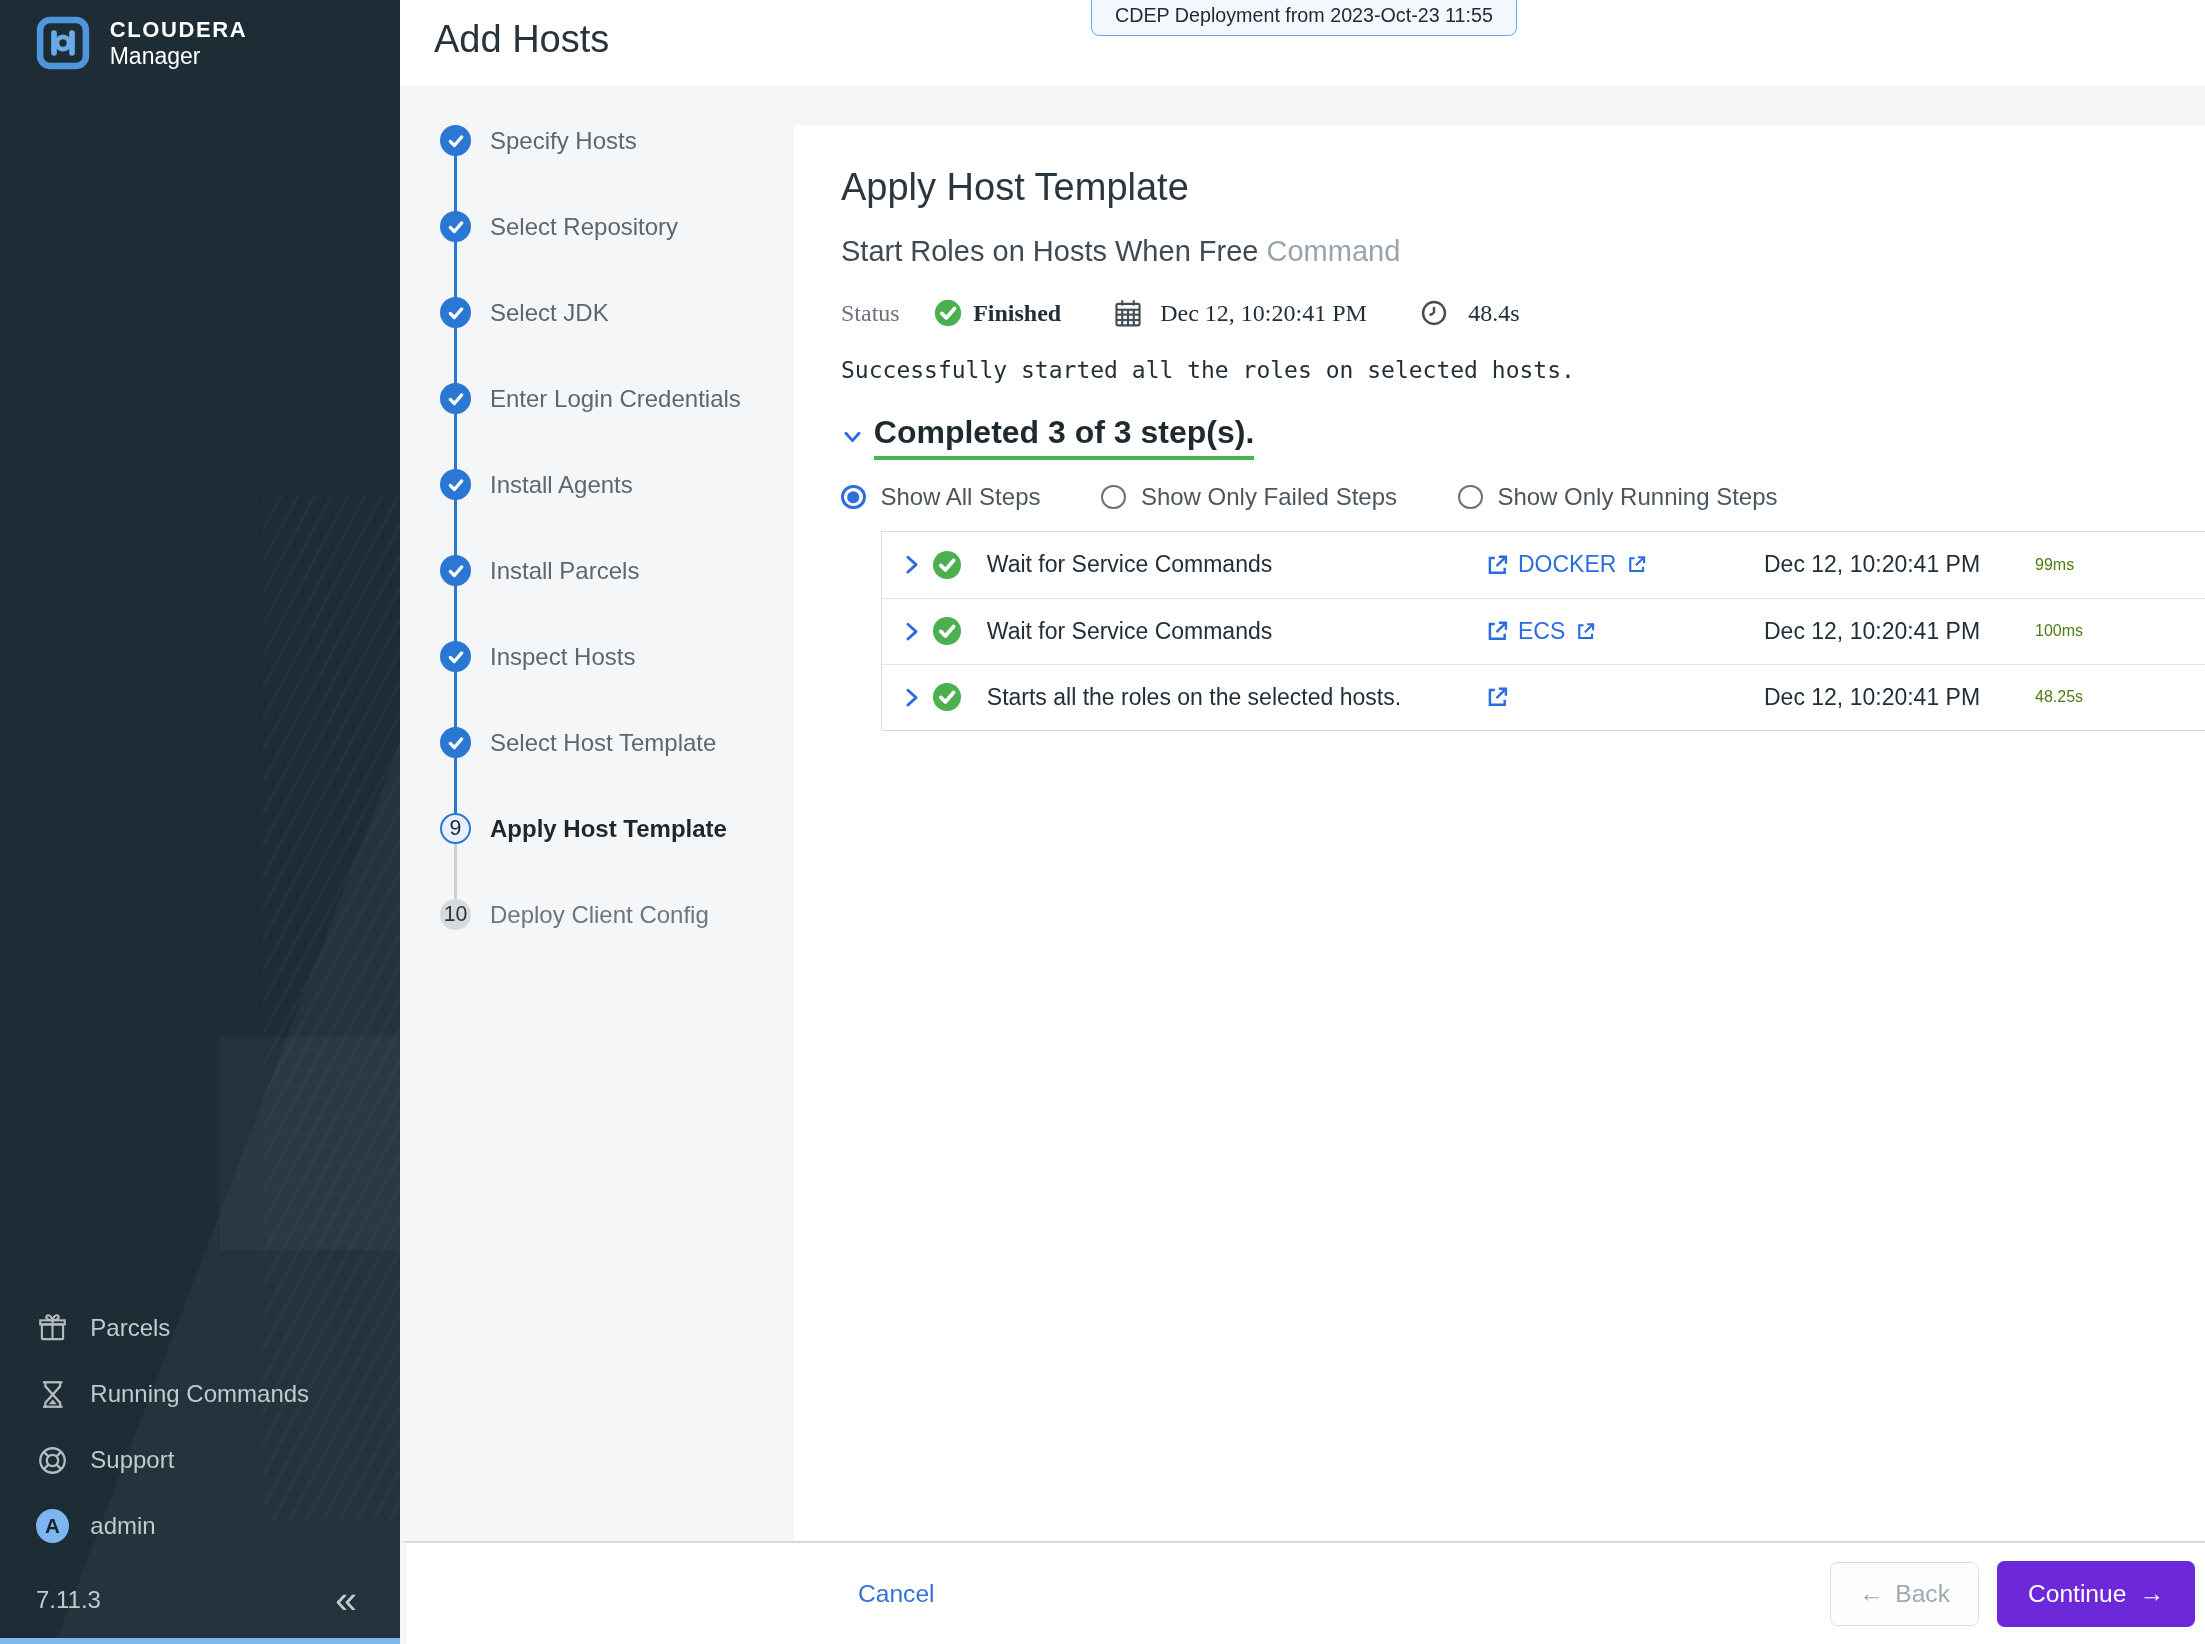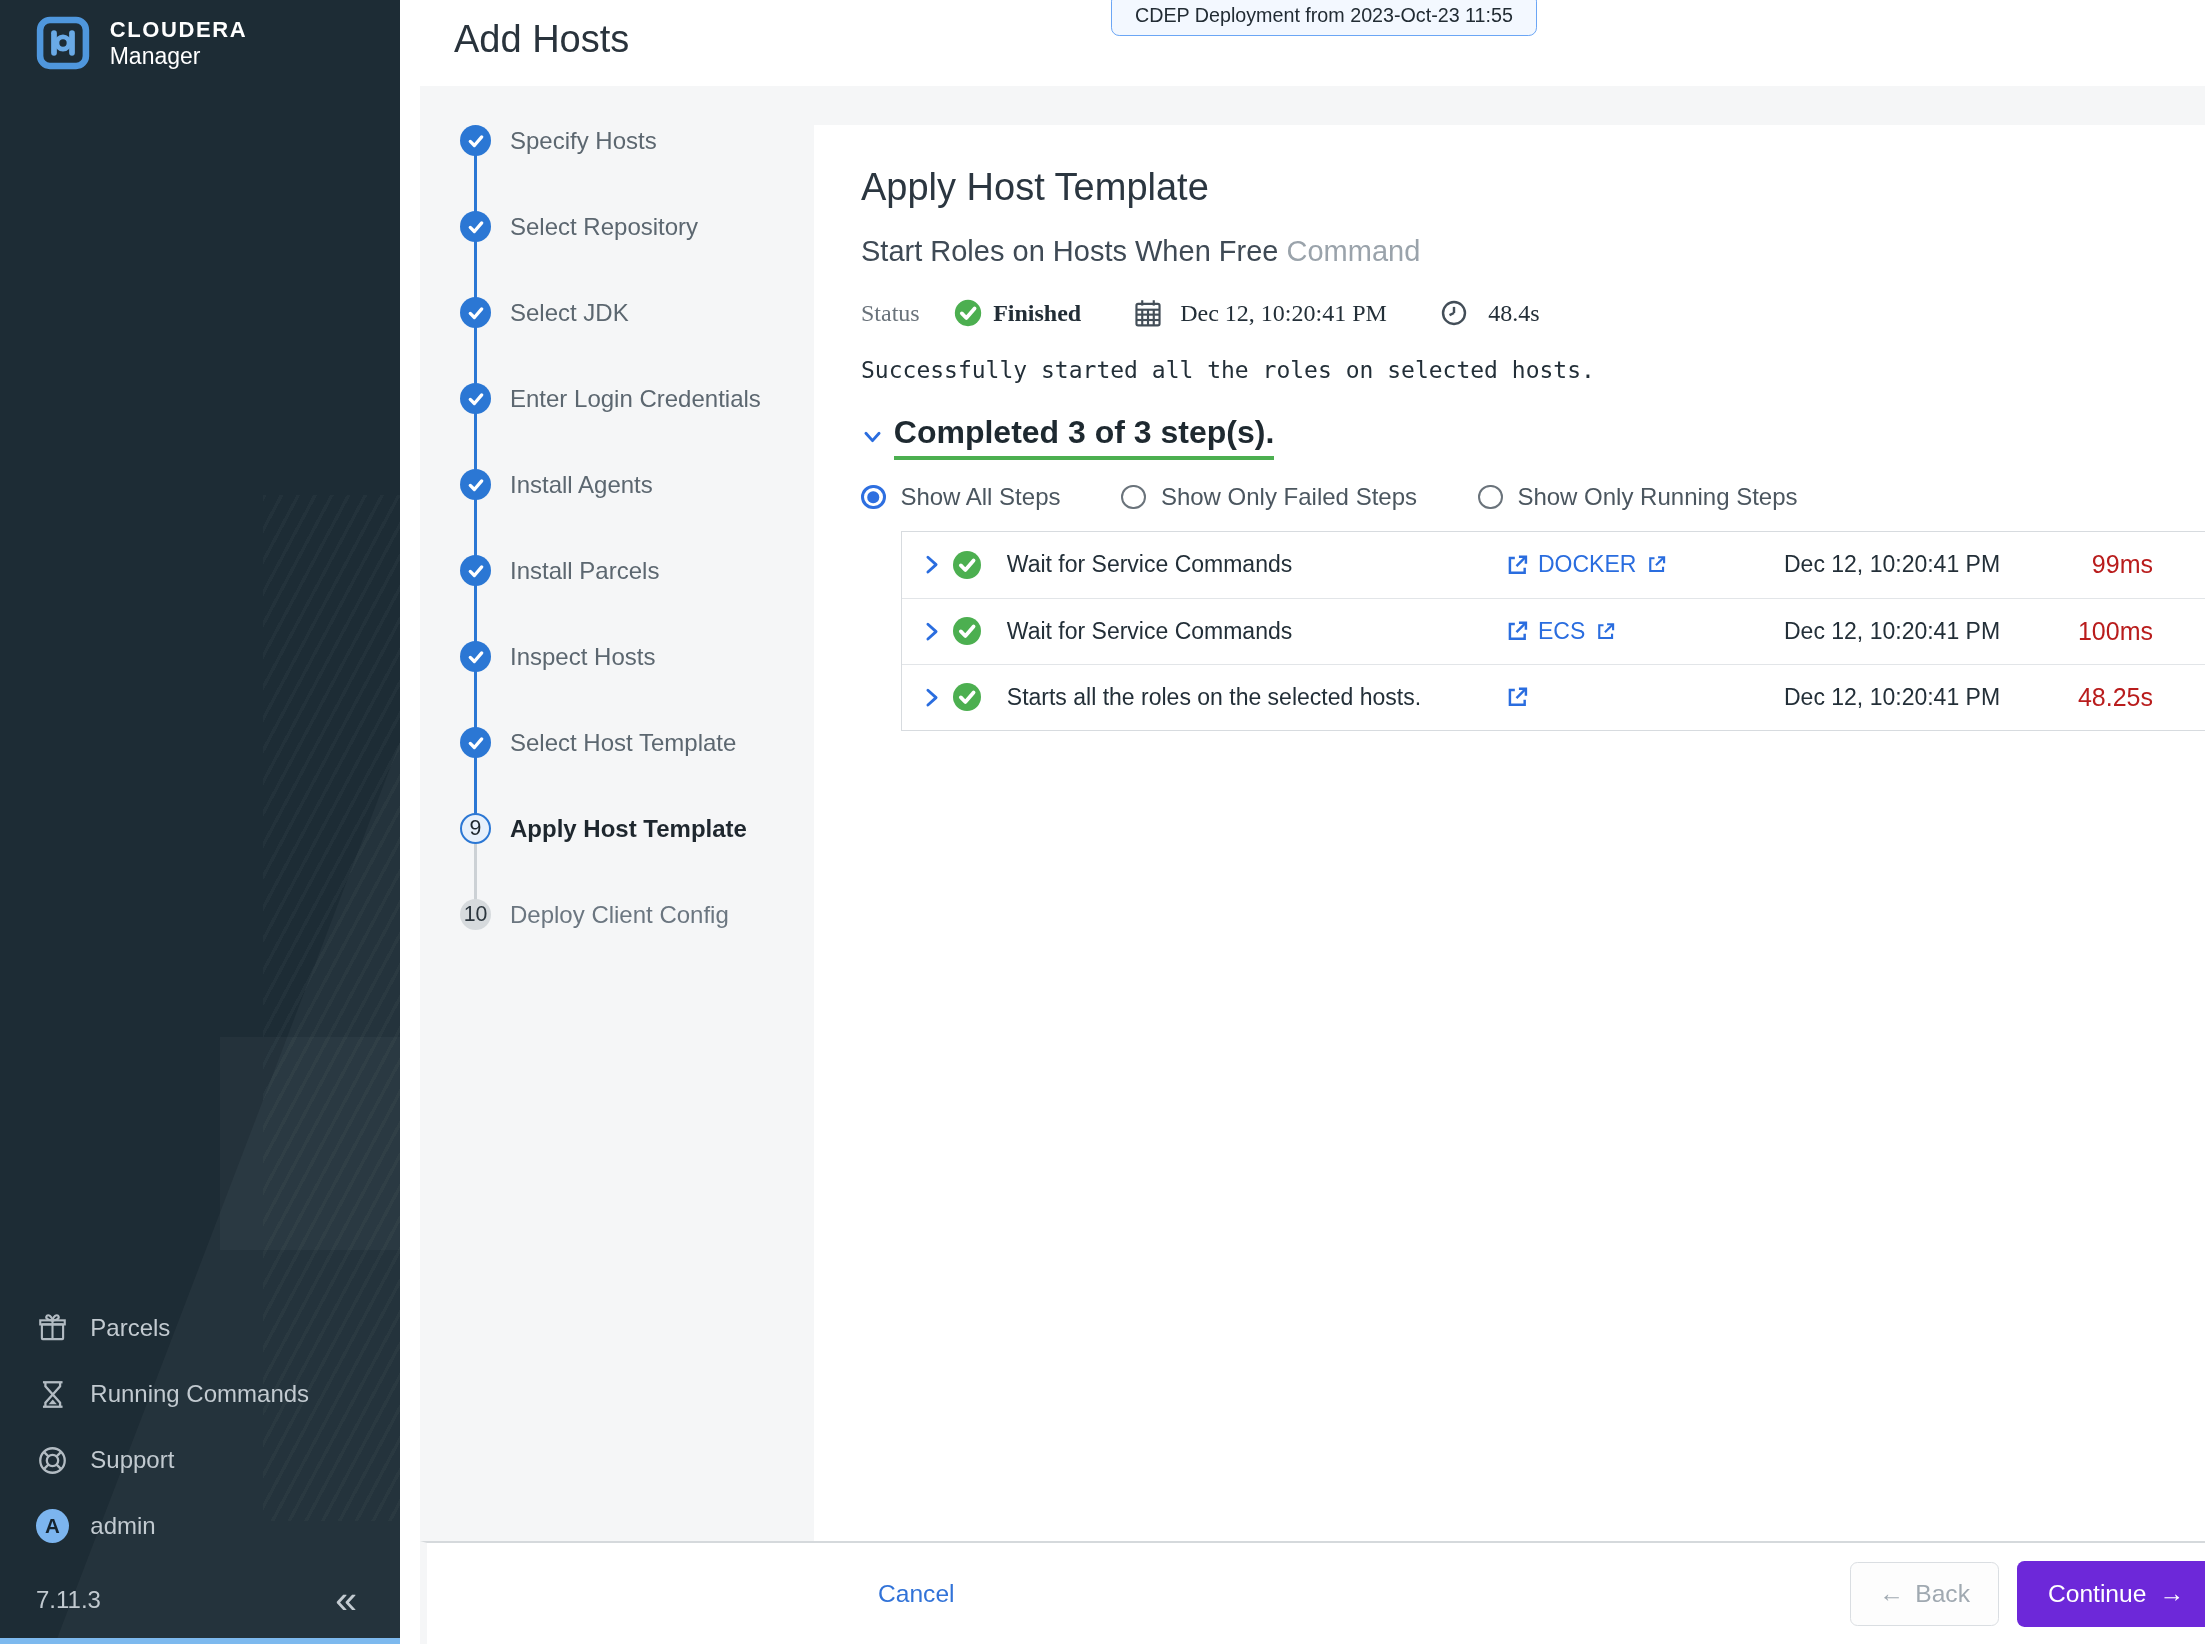--- a/index.html
+++ b/index.html
@@ -1,19 +1,19 @@
 <!DOCTYPE html>
 <html style="font-size:13px"><head>
 <meta charset="utf-8">
 <style>
   * { margin:0; padding:0; box-sizing:border-box; }
   html,body { width:2205px; height:1644px; overflow:hidden; }
   body { font-family:"Liberation Sans","DejaVu Sans",sans-serif; background:#fff; color:#232f38; }
 
-  .app { display:flex; width:2205px; height:1644px;gap:20px; }
+  .app { display:flex; width:2205px; height:1644px; }
 
   
   .sidebar { position:relative; width:400px; height:1644px; background:#1d2c35; flex:0 0 400px; overflow:hidden; }
   .decor-stripes { position:absolute; left:263px; bottom:123px; width:738px; height:1026px;
     background:repeating-linear-gradient(118deg, rgba(255,255,255,0.05) 0 3.3px, transparent 3.3px 14.8px);
     transform:rotate(0deg); opacity:.55; }
   .decor-solid { position:absolute; right:0; bottom:0; width:345px; height:902px;
     background:rgba(255,255,255,0.035); clip-path:polygon(100% 0, 100% 100%, 0 100%); }
   .decor-solid2 { position:absolute; right:0; bottom:394px; width:180px; height:213px;
     background:rgba(255,255,255,0.03); }
@@ -89,21 +89,21 @@
   .t-row + .t-row { border-top:1.6px solid #e2e5e8; }
   .chev-right { width:18px; height:21.3px; margin-right:11.5px; cursor:pointer; flex:0 0 18px; }
   .row-badge { width:28px; height:28px; margin-right:26px; flex:0 0 28px; }
   .t-desc { flex:1; font-size:23px; color:#232f38; }
   .t-ext { width:33px; flex:0 0 33px; }
   .ext-icon { width:24.6px; height:24.6px; cursor:pointer; }
   .t-service { width:246px; flex:0 0 246px; display:flex; align-items:center; }
   .service-link { font-size:23px; color:#2a6ddf; text-decoration:none; cursor:pointer; }
   .t-service .ext-icon { width:21.3px; height:21.3px; margin-left:9.8px; }
   .t-time { width:271px; flex:0 0 271px; font-size:23px; color:#232f38; }
-  .t-dur { width:98px; flex:0 0 98px; text-align:right; font-size:25px; color:#b91c1c; }
+  .t-dur { width:98px; flex:0 0 98px; font-size:16px; color:#4d7c0f; }
 
   
   .footer { flex:0 0 103px; background:#fff; border-top:2.5px solid #d5d9dc; border-left:7.4px solid #f5f6f7;
     display:flex; align-items:center; }
   .cancel-link { margin-left:451px; font-size:24.6px; color:#3273d8; cursor:pointer; text-decoration:none; }
   .footer-spacer { flex:1; }
   .btn { display:flex; align-items:center; justify-content:center; border-radius:7.4px; font-size:24.6px; cursor:pointer; }
   .btn-back { height:64px; padding:0 28px; border:1.6px solid #dadee2; background:#fdfdfd; color:#a0a9b1; margin-right:18px; }
   .btn-back .arrow { margin-right:11.5px; }
   .btn-continue { height:66px; padding:0 31px; background:#6d28d9; color:#fff; border:none; margin-right:34px; }

